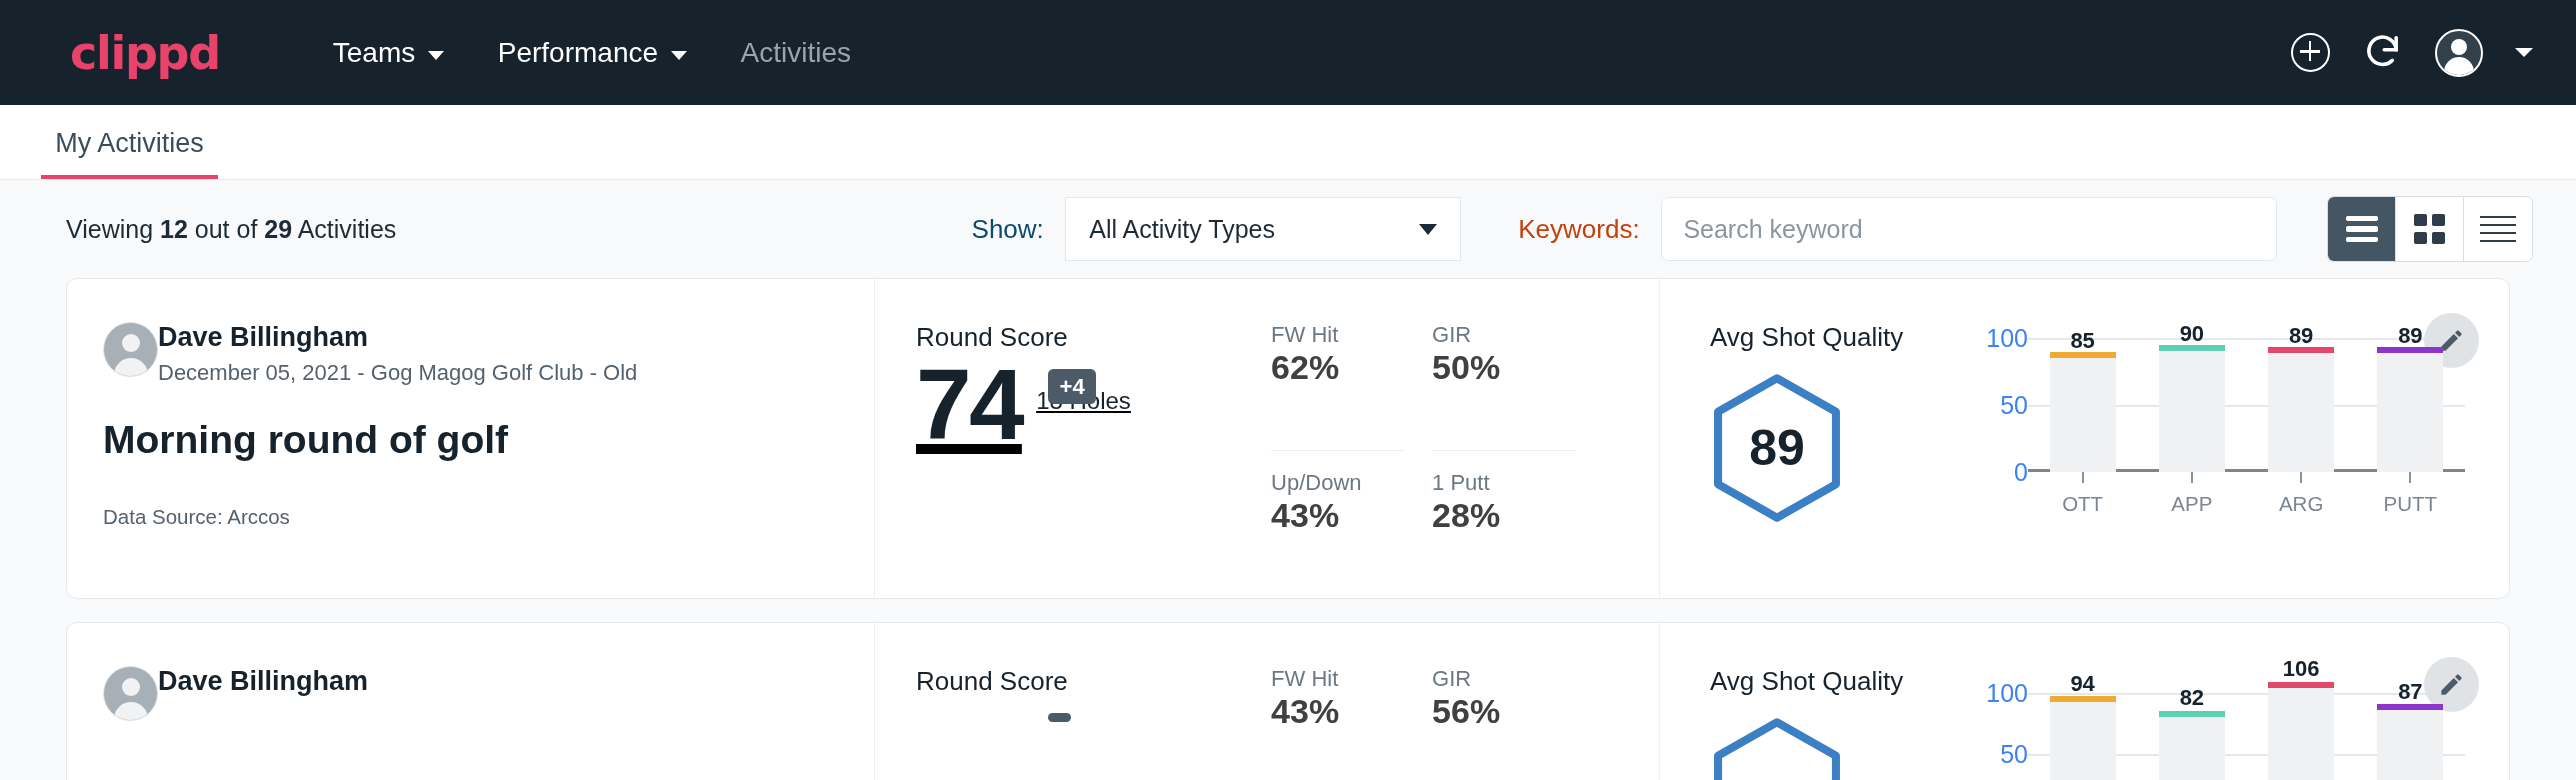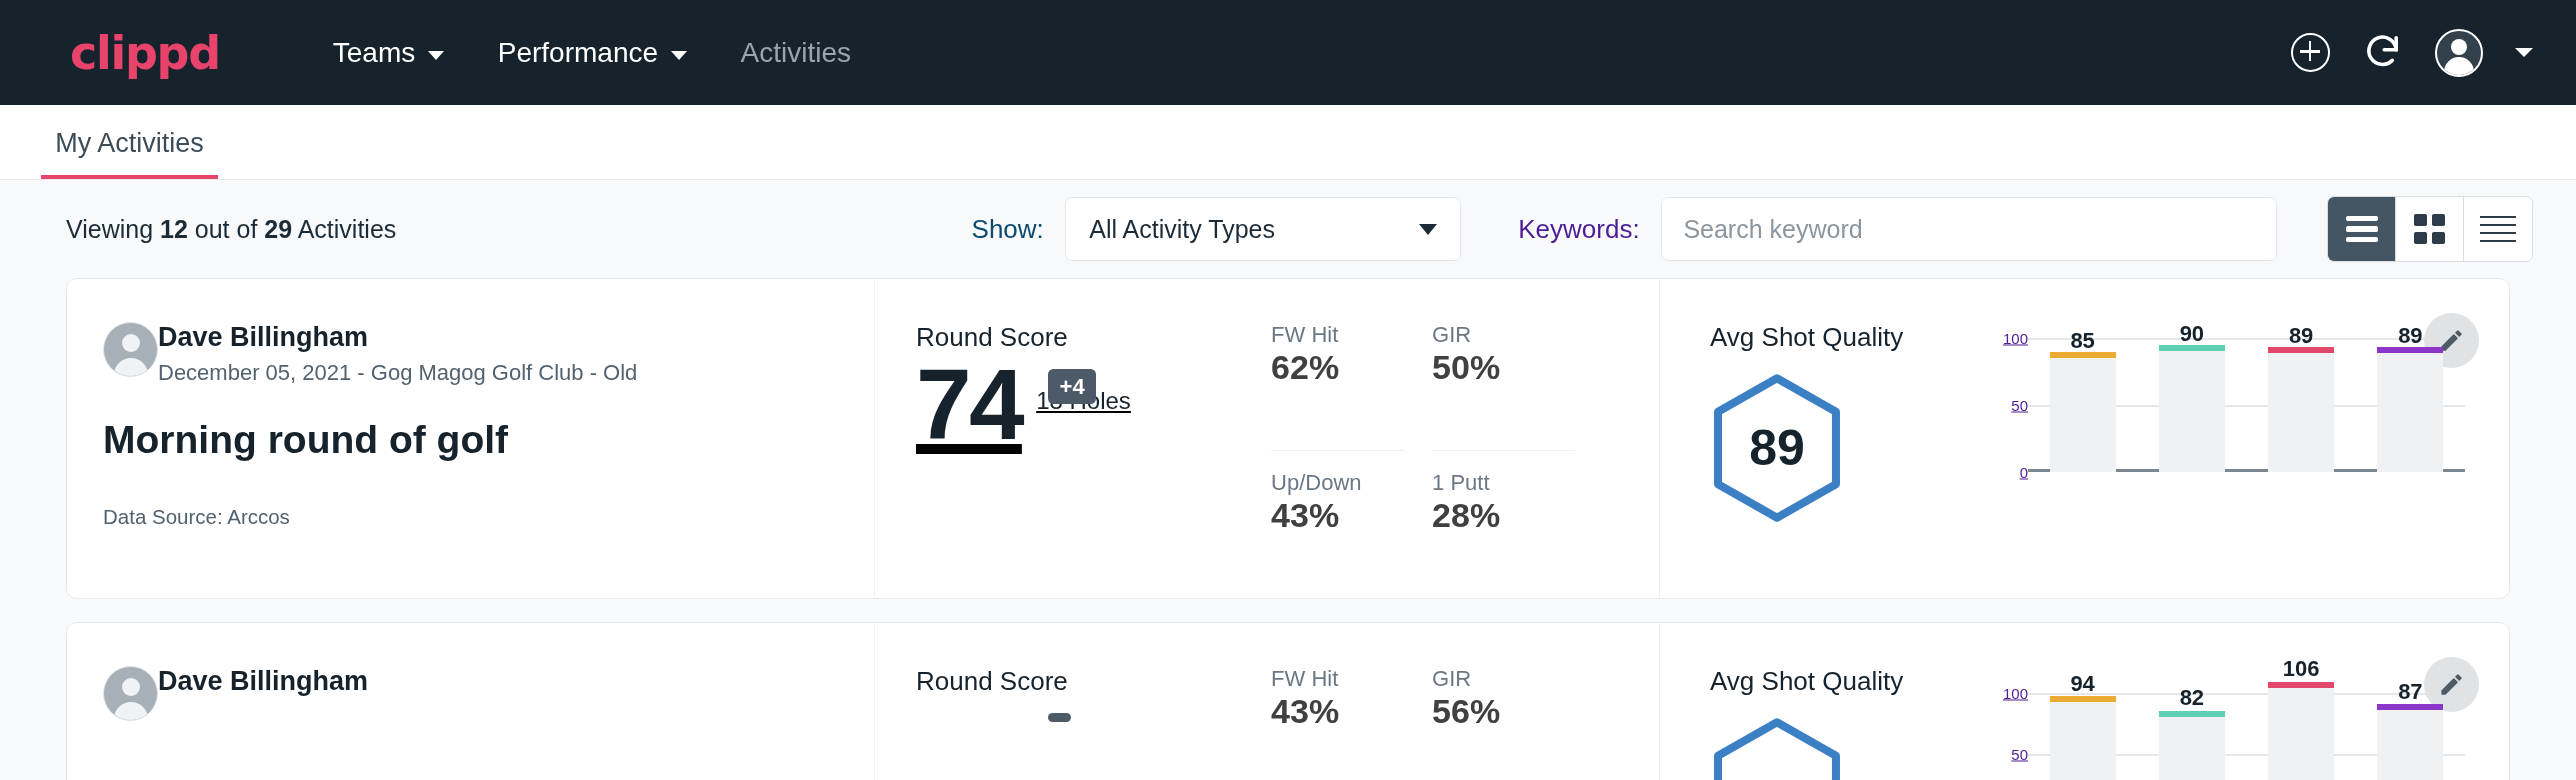--- a/index.html
+++ b/index.html
@@ -101,32 +101,32 @@
     height: 98px;
     display: flex; align-items: center;
     padding: 0 43px 0 66px;
   }
   .viewing { font-size: 25px; color: #1b2b38; }
   .viewing b { font-weight: 700; }
   .filter-mid { margin-left: auto; display: flex; align-items: center; }
   .lbl { font-size: 26px; color: #0c4a6e; margin-right: 21.4px; }
   .select {
     width: 396px; height: 64px; background: #fff;
-    border: 1.8px solid #e3e7eb; border-radius: 7px;
+    border: 1.8px solid #e3e7eb; border-radius: 0;
     display: flex; align-items: center; padding: 0 23px;
     font-size: 25px; color: #1b2b38; cursor: pointer;
   }
   .select .sel-chev {
     margin-left: auto;
     width: 0; height: 0;
     border-left: 9.8px solid transparent;
     border-right: 9.8px solid transparent;
     border-top: 11.6px solid #1b2b38;
   }
-  .kw-label { font-size: 26px; color: #4c1d95; margin: 0 21.4px 0 57px; }
+  .kw-label { font-size: 26px; color: #c2410c; margin: 0 21.4px 0 57px; }
   .search-input {
     width: 616px; height: 64px; background: #fff;
     border: 1.8px solid #e3e7eb; border-radius: 7.1px;
     padding: 0 21.4px; font-size: 25px; color: #1b2b38;
     font-family: "Liberation Sans", sans-serif;
   }
   .search-input::placeholder { color: #8c969e; }
   .viewtoggle {
     display: flex; margin-left: 50px;
     border: 1.8px solid #d7dde2; border-radius: 7.1px; overflow: hidden;
@@ -223,23 +223,22 @@
     font-size: 50px; font-weight: 700; color: #16222c; position: relative;
   }
 
   
   .chart { flex: 1; padding-top: 16px; }
   .chart-inner { display: flex; height: 134px; }
   .yaxis {
     width: 50px; position: relative; height: 100%;
   }
   .yaxis span {
-    position: absolute; right: 0; font-size: 15px; color: #4c1d95;
+    position: absolute; right: 0; font-size: 25px; color: #3b82f6;
     transform: translateY(-50%);
-    text-decoration: underline;
   }
   .plot {
     position: relative; width: 437px; height: 100%;
     display: flex; align-items: flex-end; justify-content: space-around;
   }
   .gridline {
     position: absolute; left: 0; right: 0; height: 1.8px; background: #e5e8ea;
   }
   .axisline {
     position: absolute; left: 0; right: 0; bottom: 0; height: 2.7px; background: #7b868f;
@@ -438,20 +437,38 @@
                 <div class="bar-cap" style="background:#e2486b"></div>
                 <div class="bar-body" style="height:89%"></div>
               </div>
               <div class="bar-col">
                 <div class="bar-val" style="bottom:92%">89</div>
                 <div class="bar-cap" style="background:#8b35c9"></div>
                 <div class="bar-body" style="height:89%"></div>
               </div>
             </div>
           </div>
+          <div class="xaxis">
+            <div class="xtick">
+              <div class="tickmark"></div>
+              <div class="tlabel">OTT</div>
+            </div>
+            <div class="xtick">
+              <div class="tickmark"></div>
+              <div class="tlabel">APP</div>
+            </div>
+            <div class="xtick">
+              <div class="tickmark"></div>
+              <div class="tlabel">ARG</div>
+            </div>
+            <div class="xtick">
+              <div class="tickmark"></div>
+              <div class="tlabel">PUTT</div>
+            </div>
+          </div>
         </div>
       </div>
 
       <div class="edit-btn">
         <svg width="27" height="27" viewBox="0 0 24 24" fill="#4d5b68">
           <path d="M3 17.25V21h3.75L17.81 9.94l-3.75-3.75L3 17.25zM20.71 7.04a1 1 0 0 0 0-1.41l-2.34-2.34a1 1 0 0 0-1.41 0l-1.83 1.83 3.75 3.75 1.83-1.83z"></path>
         </svg>
       </div>
     </div>
 

